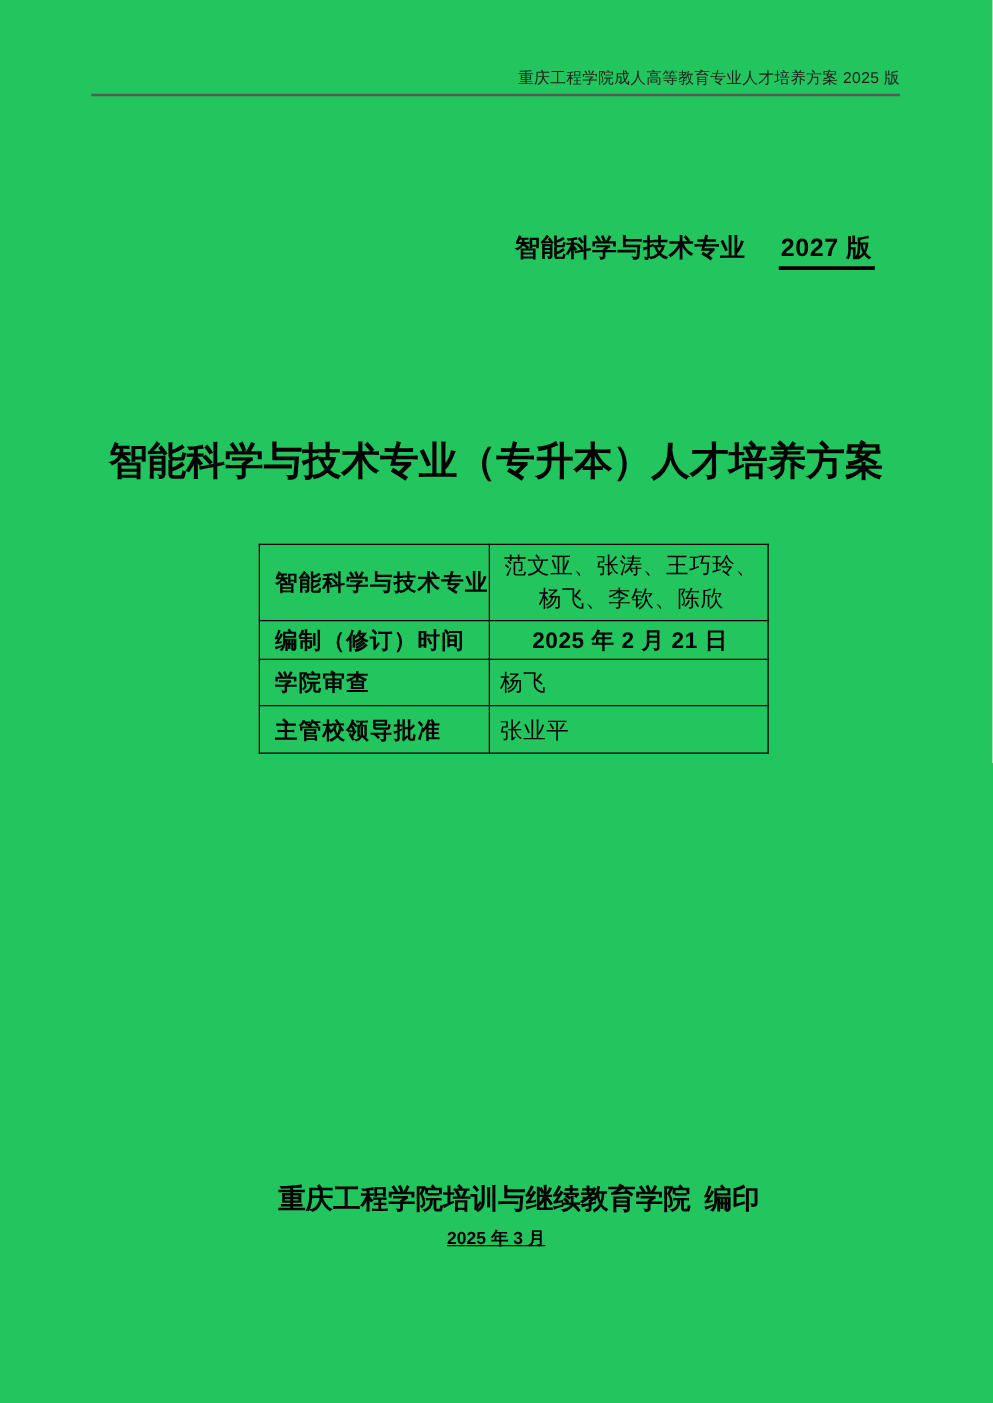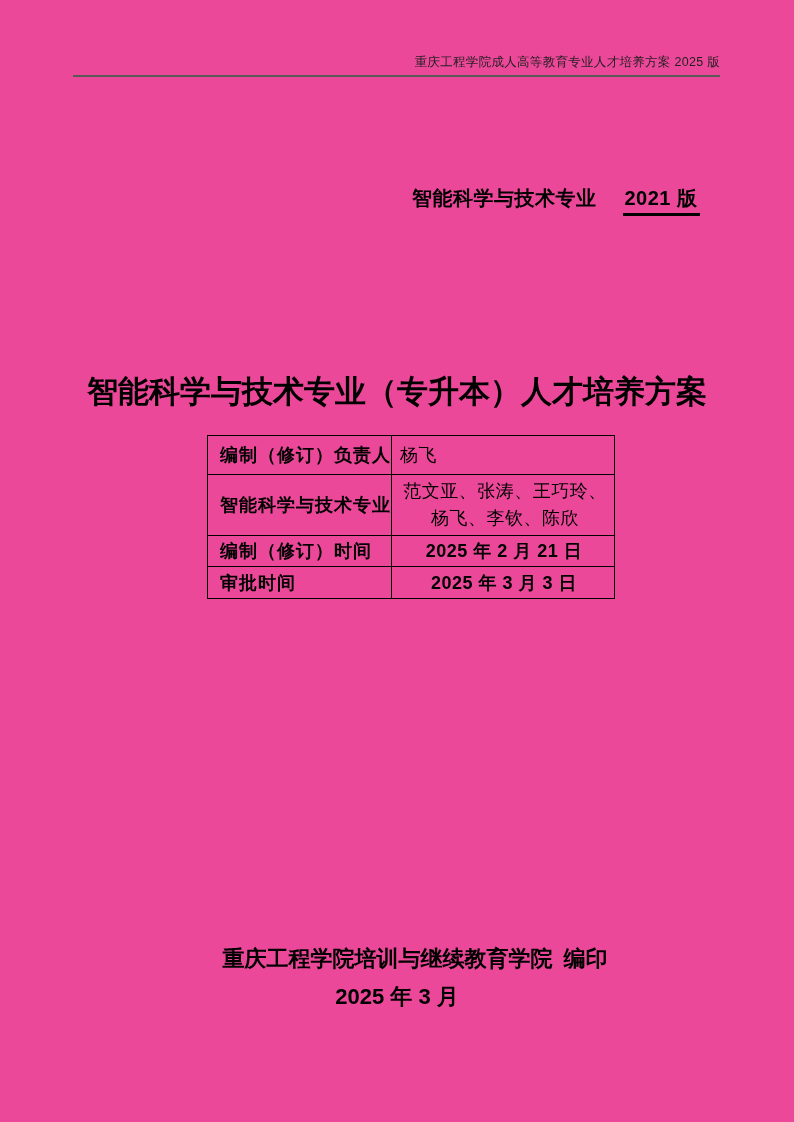--- a/index.html
+++ b/index.html
@@ -4,21 +4,21 @@
 <style>
   html, body {
     margin: 0;
     padding: 0;
     background: #ffffff;
   }
   .page {
     position: relative;
     width: 794px;
     height: 1122px;
-    background: #ec4899;
+    background: #22c55e;
     font-family: "Liberation Sans", "DejaVu Sans", sans-serif;
     color: #000000;
     overflow: hidden;
   }
   
   .header {
     position: absolute;
     left: 73px;
     top: 54px;
     width: 647px;
@@ -42,21 +42,21 @@
   .subtitle .edition {
     display: inline-block;
     margin-left: 26px;
     padding: 0 2px 1px 2px;
     border-bottom: 3px solid #000000;
   }
   
   .doc-title {
     position: absolute;
     left: 0;
-    top: 371px;
+    top: 348px;
     width: 794px;
     margin: 0;
     text-align: center;
     font-size: 31px;
     font-weight: 700;
     letter-spacing: 0;
     white-space: nowrap;
   }
   
   .info-table {
@@ -108,61 +108,62 @@
     font-size: 22px;
     font-weight: 700;
     white-space: nowrap;
   }
   .footer-date {
     position: absolute;
     left: 0;
     top: 982px;
     width: 794px;
     text-align: center;
-    font-size: 22px;
+    font-size: 14px;
     font-weight: 700;
+    text-decoration: underline;
   }
 </style>
 </head>
 <body>
 
 <div class="page">
 
   <div class="header">
     <span>重庆工程学院成人高等教育专业人才培养方案 2025 版</span>
   </div>
 
   <div class="subtitle">
-    <span>智能科学与技术专业</span><span class="edition">2021 版</span>
+    <span>智能科学与技术专业</span><span class="edition">2027 版</span>
   </div>
 
   <h1 class="doc-title">智能科学与技术专业（专升本）人才培养方案</h1>
 
   <table class="info-table">
     <colgroup>
         <col class="c1">
         <col class="c2">
       </colgroup>
     <tbody>
-      <tr style="height:39px">
-        <td class="label">编制（修订）负责人</td>
-        <td class="value">杨飞</td>
-      </tr>
       <tr class="multi" style="height:60px">
         <td class="label">智能科学与技术专业</td>
         <td class="value">范文亚、张涛、王巧玲、
 杨飞、李钦、陈欣</td>
       </tr>
       <tr class="date" style="height:31px">
         <td class="label">编制（修订）时间</td>
         <td class="value">2025 年 2 月 21 日</td>
       </tr>
-      <tr class="date" style="height:32px">
-        <td class="label">审批时间</td>
-        <td class="value">2025 年 3 月 3 日</td>
+      <tr style="height:37px">
+        <td class="label">学院审查</td>
+        <td class="value">杨飞</td>
+      </tr>
+      <tr style="height:38px">
+        <td class="label">主管校领导批准</td>
+        <td class="value">张业平</td>
       </tr>
     </tbody>
   </table>
 
   <div class="footer-pub">重庆工程学院培训与继续教育学院 编印</div>
   <div class="footer-date">2025 年 3 月</div>
 
 </div>
 
 </body></html>

